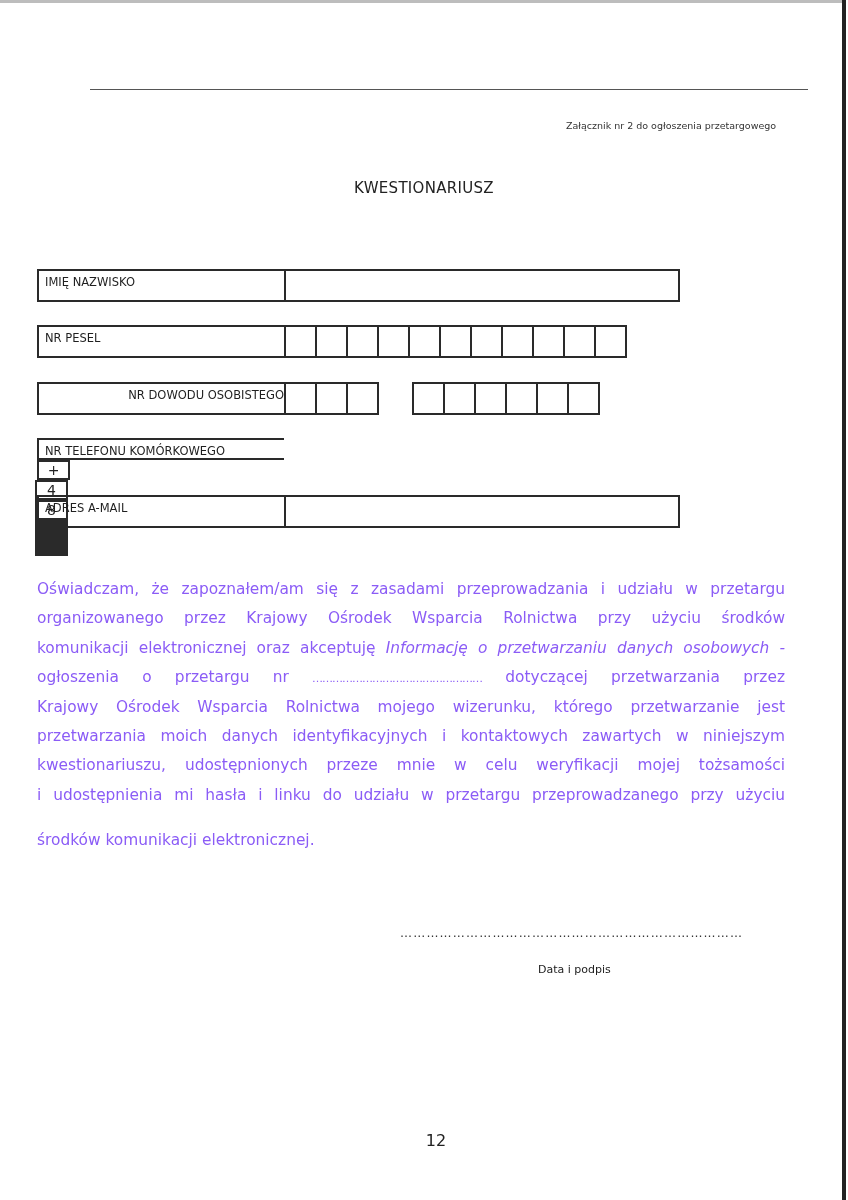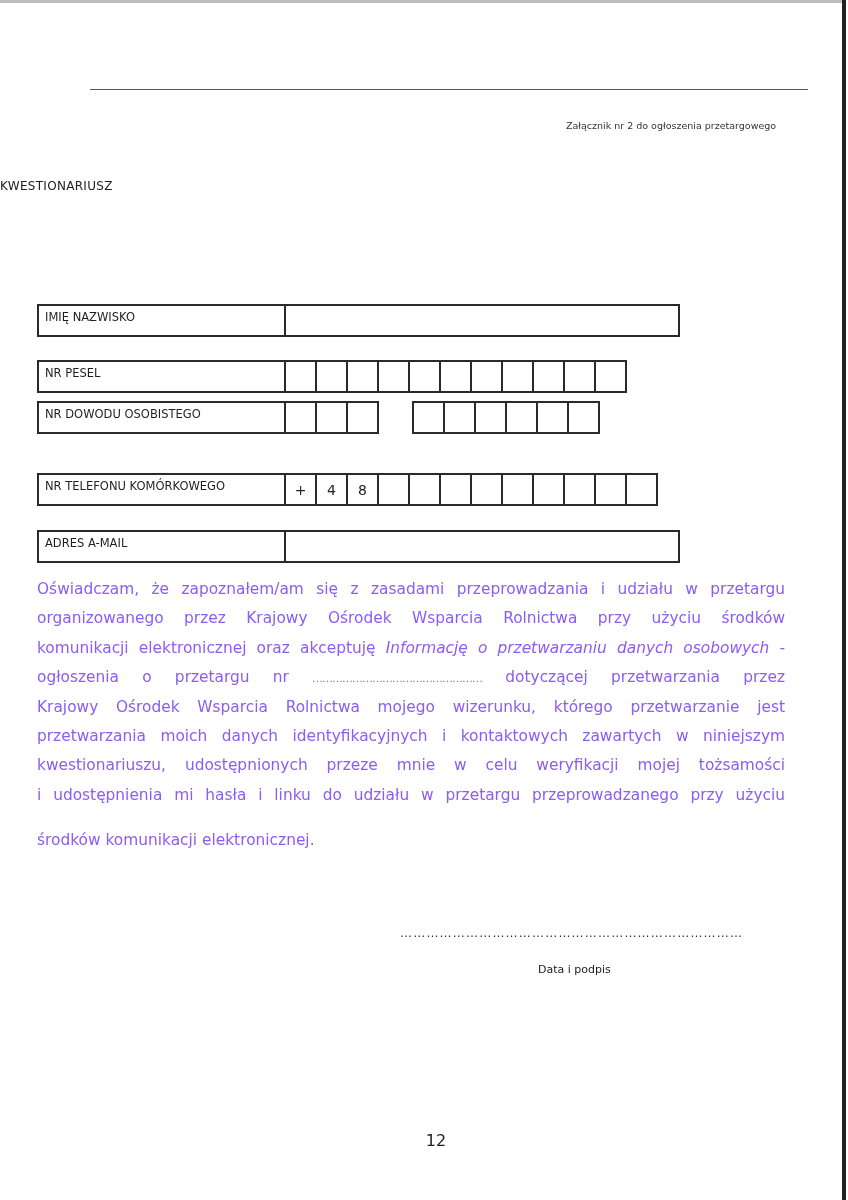--- a/index.html
+++ b/index.html
@@ -2,23 +2,23 @@
 <html><head>
 <meta charset="utf-8">
 <style>
   html, body { margin:0; padding:0; }
   body { width:848px; height:1200px; background:#ffffff; position:relative; overflow:hidden;
          font-family:"DejaVu Sans", sans-serif; color:#1a1a1a; }
   .page-edge-right { position:absolute; right:2px; top:0; width:4px; height:1200px; background:#222; }
   .page-edge-top { position:absolute; left:0; top:0; width:846px; height:3px; background:#bdbdbd; }
   .top-rule { position:absolute; left:90px; top:89px; width:718px; height:1px; background:#555; }
   .annex { position:absolute; left:566px; top:120px; font-size:9.5px; color:#333; }
-  .title { position:absolute; left:0; width:848px; top:179px; font-size:12px; letter-spacing:0.3px; color:#222; }
+  .title { position:absolute; left:0; width:848px; text-align:center; top:179px; font-size:15px; letter-spacing:0.3px; color:#222; }
 
-  .row { position:absolute; left:37px; height:33px; display:flex;margin-top:35px; }
+  .row { position:absolute; left:37px; height:33px; display:flex; }
   .label { box-sizing:border-box; width:247px; height:33px; border:2px solid #2a2a2a; border-right:none;
            font-size:11.5px; padding:4px 0 0 6px; color:#1f1f1f; }
   .cell { box-sizing:border-box; width:33px; height:33px; border:2px solid #2a2a2a; margin-left:-2px;
           display:flex; align-items:center; justify-content:center; font-size:14px; color:#222; }
   .cell.first { margin-left:0; }
   .gap { width:33px; }
   .wide { box-sizing:border-box; width:396px; height:33px; border:2px solid #2a2a2a; }
 
   .para { position:absolute; left:37px; top:575px; width:748px; font-size:15.4px; line-height:29.4px;
           text-align:justify; color:#8b5cf6; }
@@ -55,35 +55,35 @@
   <div class="cell"></div>
   <div class="cell"></div>
   <div class="cell"></div>
   <div class="cell"></div>
   <div class="cell"></div>
   <div class="cell"></div>
   <div class="cell"></div>
   <div class="cell"></div>
 </div>
 
-<div class="row" style="top:366px;">
+<div class="row" style="top:382px;text-align:right;">
   <div class="label">NR DOWODU OSOBISTEGO</div>
   <div class="cell first"></div>
   <div class="cell"></div>
   <div class="cell"></div>
   <div class="gap"></div>
   <div class="cell first"></div>
   <div class="cell"></div>
   <div class="cell"></div>
   <div class="cell"></div>
   <div class="cell"></div>
   <div class="cell"></div>
 </div>
 
-<div class="row" style="top:438px;">
+<div class="row" style="top:438px;flex-direction:column;">
   <div class="label">NR TELEFONU KOMÓRKOWEGO</div>
   <div class="cell first">+</div>
   <div class="cell">4</div>
   <div class="cell">8</div>
   <div class="cell"></div>
   <div class="cell"></div>
   <div class="cell"></div>
   <div class="cell"></div>
   <div class="cell"></div>
   <div class="cell"></div>

